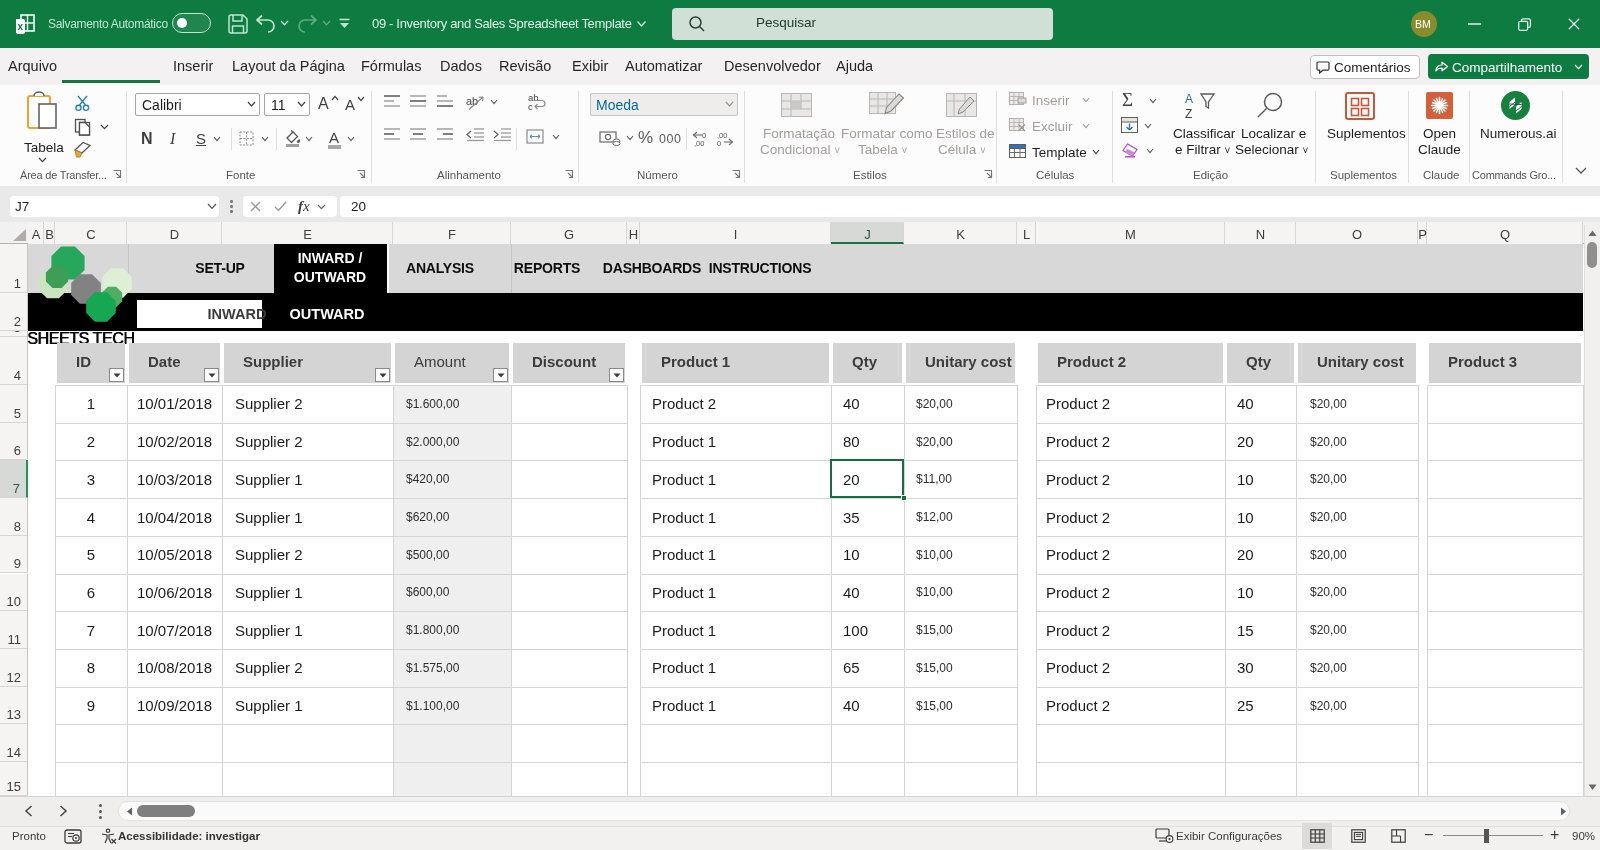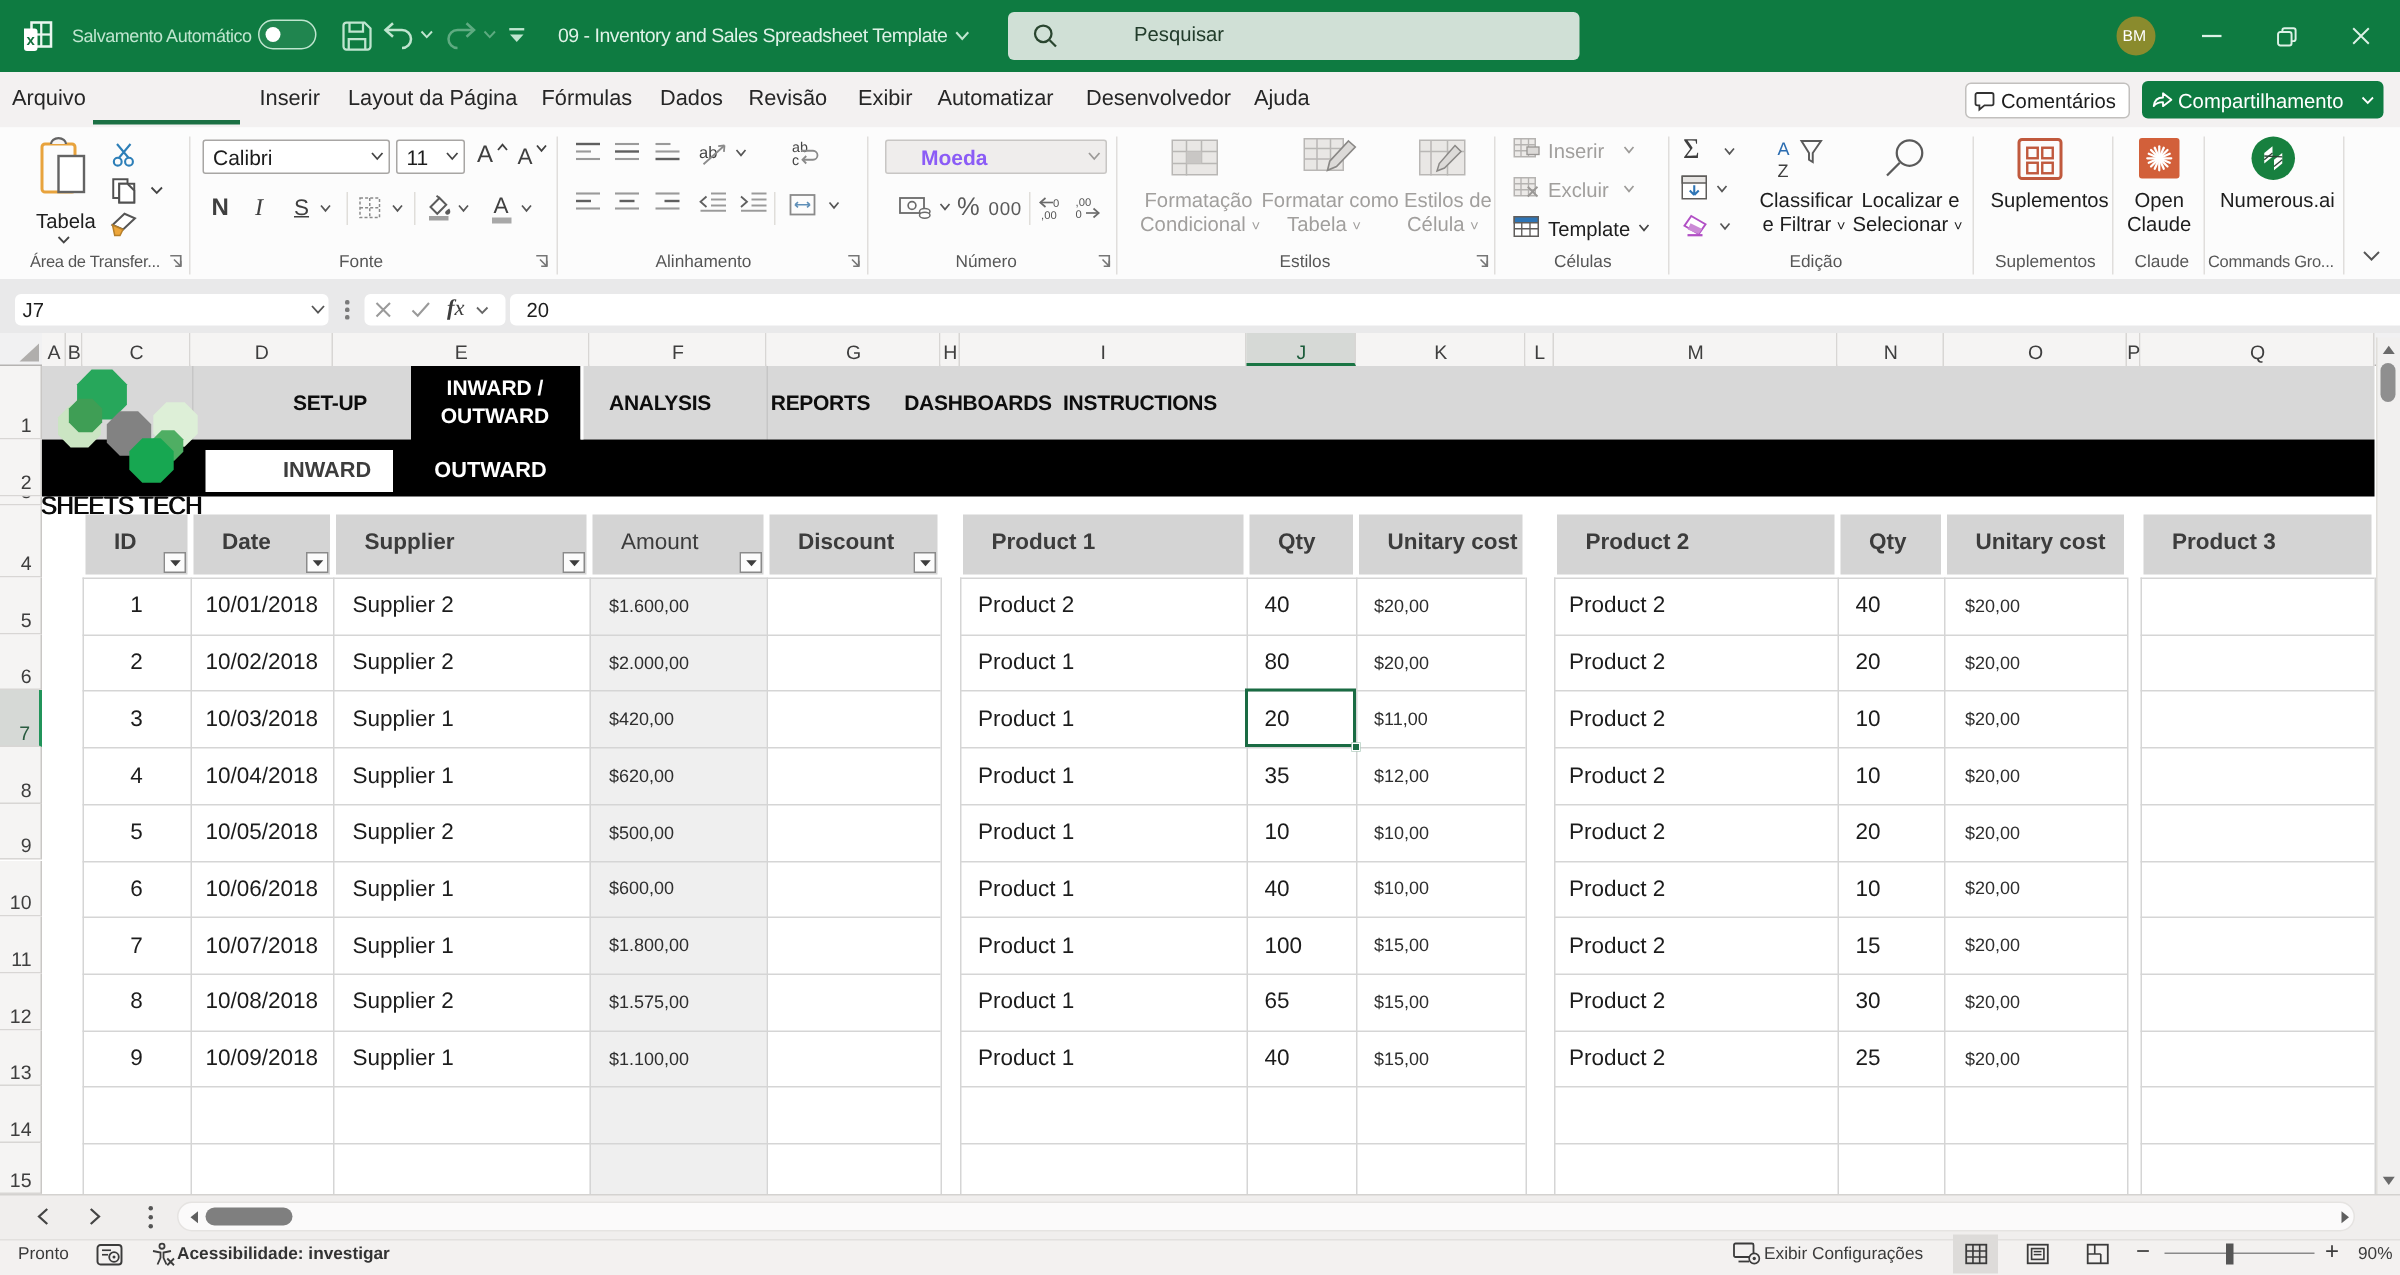--- a/index.html
+++ b/index.html
@@ -280,21 +280,21 @@
 <svg class="ab" style="left:552px;top:134px" width="8" height="6" viewBox="0 0 8 6">
       <path d="M1 1 L4 4.6 L7 1" fill="none" stroke="#555" stroke-width="1.1"></path>
     </svg>
 <div class="t" style="left:437px;top:170px;font-size:11.5px;color:#565656;">Alinhamento</div>
 <svg class="ab" style="left:564px;top:169px" width="10" height="10" viewBox="0 0 10 10">
   <path d="M1.5 1.5 H8.5 V8.5" fill="none" stroke="#767676" stroke-width="1.1"></path>
   <path d="M4 4 L8.5 8.5 M8.5 4.8 V8.5 H4.8" fill="none" stroke="#767676" stroke-width="1.1"></path>
 </svg>
 
 <div class="ab" style="left:590px;top:93px;width:148px;height:23px;background:#efedec;border:1px solid #c8c6c4;border-radius:2px;box-sizing:border-box;"></div>
-<div class="t" style="left:614px;top:98px;font-size:14px;color:#8b5cf6;font-weight:bold;">Moeda</div>
+<div class="t" style="left:596px;top:98px;font-size:14px;color:#0369a1;">Moeda</div>
 <svg class="ab" style="left:725px;top:101px" width="9" height="7" viewBox="0 0 9 7">
       <path d="M1 1 L4.5 5 L8 1" fill="none" stroke="#9c9a98" stroke-width="1.2"></path>
     </svg>
 <svg class="ab" style="left:599px;top:130px" width="22" height="16" viewBox="0 0 22 16">
   <rect x="1" y="2" width="16" height="10" fill="none" stroke="#6a6a6a" stroke-width="1.2"></rect>
   <circle cx="9" cy="7" r="2.6" fill="none" stroke="#6a6a6a" stroke-width="1.1"></circle>
   <ellipse cx="17.5" cy="11" rx="3.5" ry="2" fill="#fff" stroke="#6a6a6a" stroke-width="1"></ellipse>
   <ellipse cx="17.5" cy="13.5" rx="3.5" ry="2" fill="#fff" stroke="#6a6a6a" stroke-width="1"></ellipse>
 </svg>
 <svg class="ab" style="left:626px;top:135px" width="8" height="6" viewBox="0 0 8 6">
@@ -575,21 +575,21 @@
 <div class="t" style="left:760px;top:261px;transform:translateX(-50%);font-size:14px;letter-spacing:-0.2px;font-weight:bold;color:#0d0d0d;">INSTRUCTIONS</div>
 
 <div class="ab" style="left:28px;top:293px;width:1555px;height:38px;background:#000000;"></div>
 
 <div class="ab" style="left:274px;top:244px;width:113px;height:50px;background:#000000;"></div>
 <div class="ab" style="left:387px;top:244px;width:2px;height:49px;background:#ffffff;"></div>
 <div class="t" style="left:330px;top:251px;transform:translateX(-50%);font-size:14px;font-weight:bold;color:#ffffff;">INWARD /</div>
 <div class="t" style="left:330px;top:270px;transform:translateX(-50%);font-size:14px;font-weight:bold;color:#ffffff;">OUTWARD</div>
 
 <div class="ab" style="left:137px;top:300px;width:125px;height:28px;background:#ffffff;"></div>
-<div class="t" style="left:197px;top:307px;transform:translateX(-50%);font-size:14.5px;font-weight:bold;color:#3d3d3d;padding-left:42px;">INWARD</div>
+<div class="t" style="left:216px;top:307px;transform:translateX(-50%);font-size:14.5px;font-weight:bold;color:#3d3d3d;padding-left:42px;">INWARD</div>
 <div class="t" style="left:327px;top:307px;transform:translateX(-50%);font-size:14.5px;font-weight:bold;color:#ffffff;">OUTWARD</div>
 
 <div class="t" style="left:27px;top:330px;font-size:16px;font-weight:normal;color:#0a0a0a;letter-spacing:-0.4px;text-shadow:0.7px 0 #0a0a0a;transform:scaleY(1.05);transform-origin:left top;">SHEETS TECH</div>
 
 <svg class="ab" style="left:0px;top:0px" width="1600" height="850" viewBox="0 0 1600 850" pointer-events="none">
   <polygon points="67.3,289.9 58.9,298.3 47.1,298.3 38.7,289.9 38.7,278.1 47.1,269.7 58.9,269.7 67.3,278.1" fill="#cbe5c3"></polygon>
   <polygon points="84.6,269.9 74.9,279.6 61.1,279.6 51.4,269.9 51.4,256.1 61.1,246.4 74.9,246.4 84.6,256.1" fill="#27a75b"></polygon>
   <polygon points="68.1,281.6 61.6,288.1 52.4,288.1 45.9,281.6 45.9,272.4 52.4,265.9 61.6,265.9 68.1,272.4" fill="#3f9e55"></polygon>
   <polygon points="100.8,295.1 92.1,303.8 79.9,303.8 71.2,295.1 71.2,282.9 79.9,274.2 92.1,274.2 100.8,282.9" fill="#828282"></polygon>
   <polygon points="131.8,289.1 123.1,297.8 110.9,297.8 102.2,289.1 102.2,276.9 110.9,268.2 123.1,268.2 131.8,276.9" fill="#ddefd7"></polygon>

